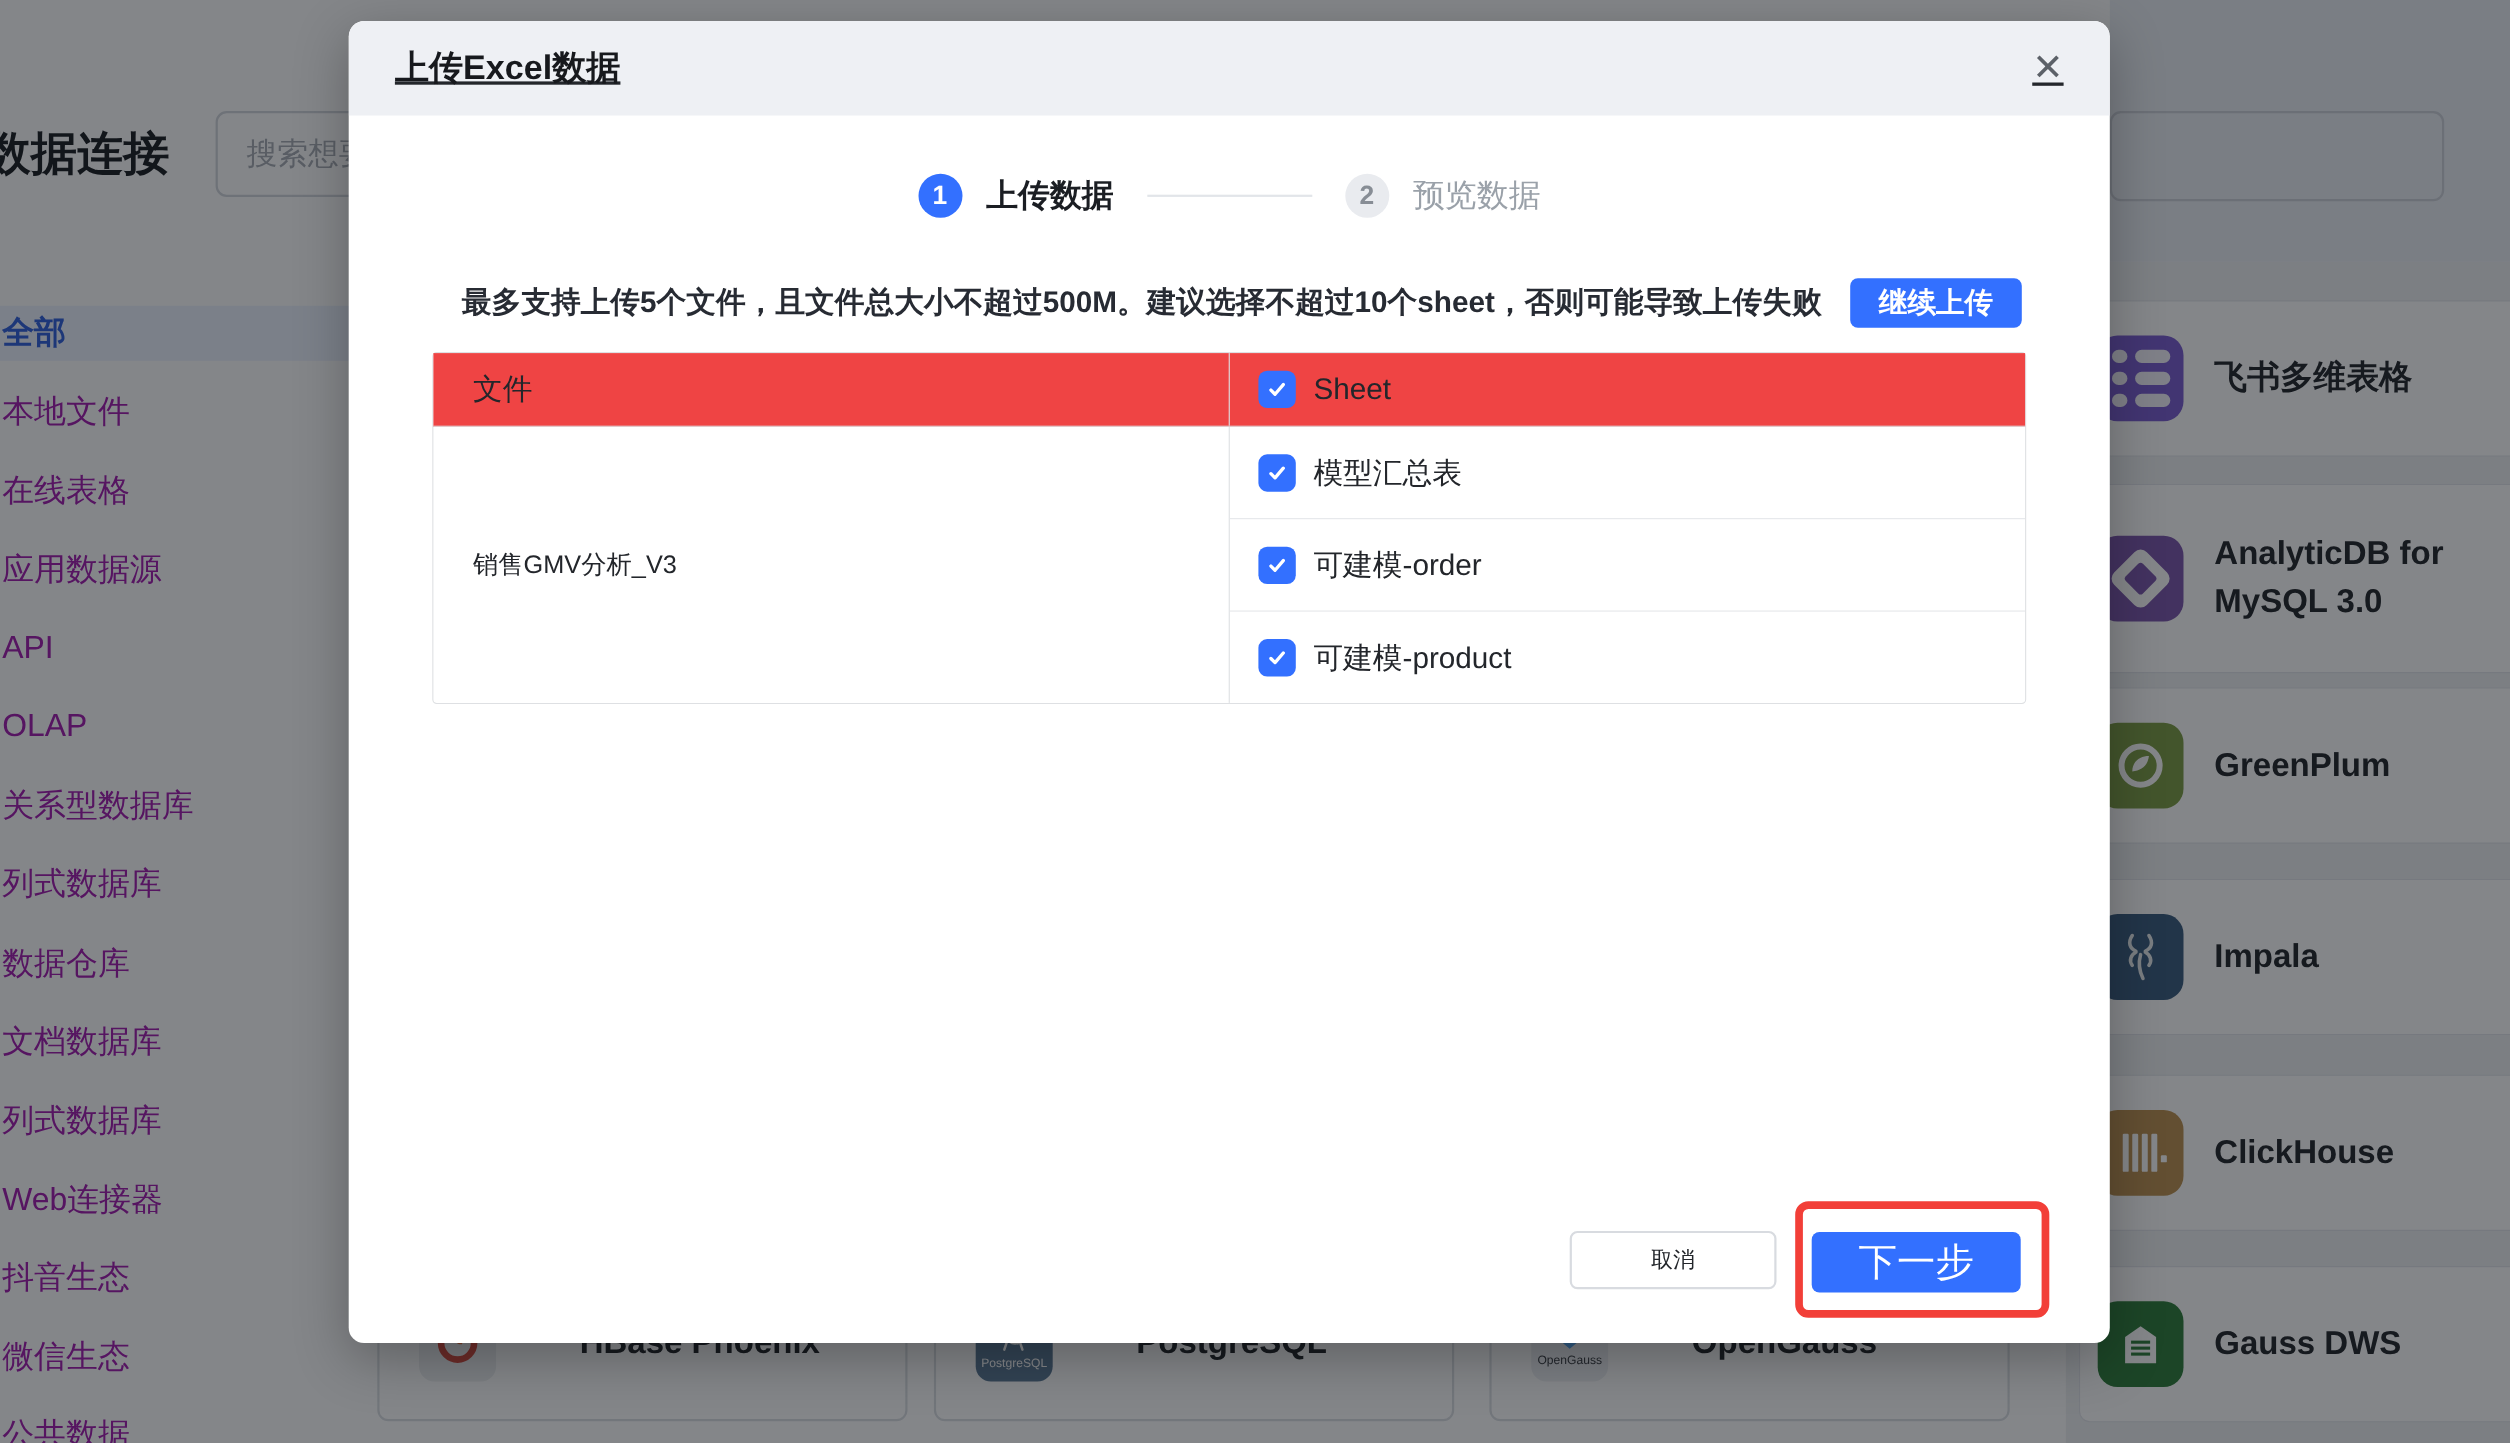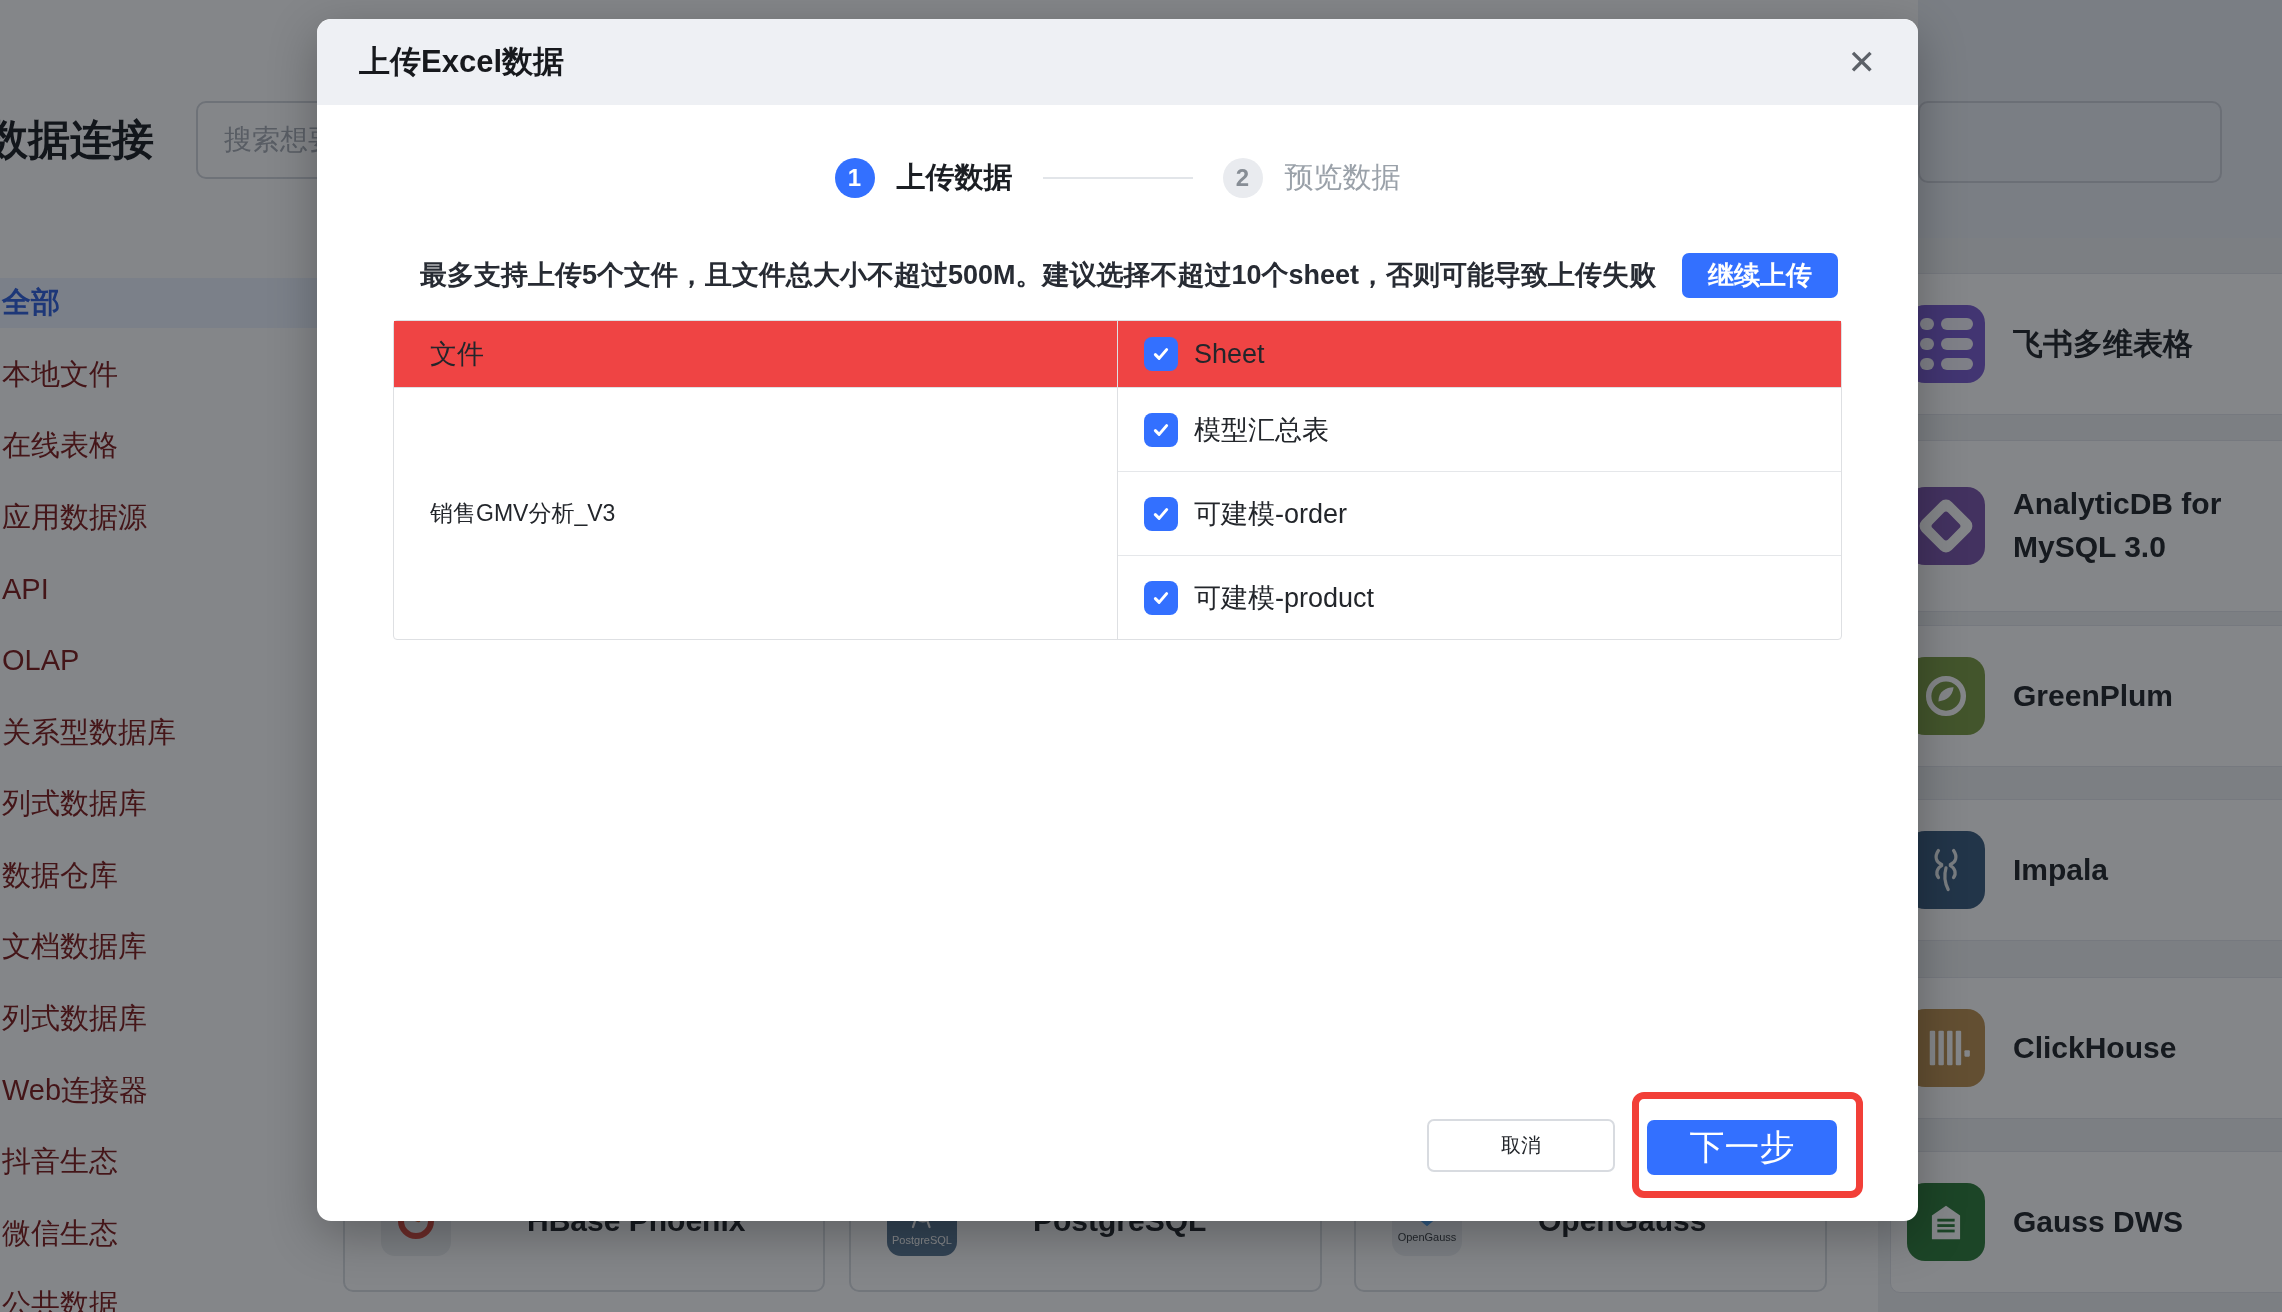--- a/index.html
+++ b/index.html
@@ -7,21 +7,21 @@
   .stage{position:relative;width:2282px;height:1312px;overflow:hidden;background:#ffffff;}
 
   
   .bg-banner{position:absolute;left:1918px;top:0;width:364px;height:238px;background:#eaeef5;}
   .bg-banner-search{position:absolute;left:0px;top:101px;width:300px;height:78px;border:2px solid #ccd0d8;border-radius:10px;}
   .bg-title{position:absolute;left:-14px;top:112px;font-size:42px;font-weight:700;color:#1b1e23;}
   .bg-search{position:absolute;left:196px;top:101px;width:470px;height:78px;background:#fff;border:2px solid #d3d6dc;border-radius:10px;display:flex;align-items:center;padding-left:26px;box-sizing:border-box;}
   .bg-search-ph{font-size:28px;color:#a8adb5;}
 
   .sidebar{position:absolute;left:2px;top:278px;width:316px;}
-  .side-item{height:50px;margin-bottom:21.6px;display:flex;align-items:center;font-size:29px;color:#7f1d1d;}
+  .side-item{height:50px;margin-bottom:21.6px;display:flex;align-items:center;font-size:29px;color:#a21caf;}
   .side-item.active{position:relative;left:-22px;width:322px;padding-left:22px;background:#edf2fe;border-radius:8px;color:#3060dd;font-weight:600;}
 
   .right-bg{position:absolute;left:1878px;top:238px;width:404px;height:1074px;background:#eef0f3;}
   .rcard{position:absolute;left:1890px;width:560px;background:#fff;border:1px solid #e3e5ea;border-radius:10px;display:flex;align-items:center;padding-left:16px;box-sizing:border-box;}
   .ric{width:78px;height:78px;border-radius:18px;flex:0 0 auto;display:flex;align-items:center;justify-content:center;margin-right:28px;}
   .rlabel{font-size:30px;font-weight:600;color:#23262b;width:300px;line-height:1.42;}
 
   .bcard{position:absolute;top:1150px;height:142px;background:#fff;border:2px solid #dbdee3;border-radius:10px;display:flex;align-items:center;padding-left:36px;box-sizing:border-box;}
   .bic{width:70px;height:70px;border-radius:14px;flex:0 0 auto;margin-right:76px;display:flex;flex-direction:column;align-items:center;justify-content:center;}
   .blabel{font-size:30px;font-weight:600;color:#23262b;white-space:nowrap;}
@@ -31,21 +31,21 @@
   .fs-rows{display:flex;flex-direction:column;gap:8px;}
   .fs-row{display:flex;gap:7px;}
   .fs-dot{width:14px;height:12px;border-radius:6px;background:rgba(255,255,255,.92);}
   .fs-bar{width:32px;height:12px;border-radius:6px;background:rgba(255,255,255,.92);}
   
   .adb-outer{width:42px;height:42px;background:#fff;border-radius:8px;transform:rotate(45deg);display:flex;align-items:center;justify-content:center;}
   .adb-inner{width:22px;height:22px;background:#7d56ad;border-radius:3px;}
   
   .overlay{position:absolute;inset:0;background:rgba(10,13,20,0.5);z-index:5;}
   .modal{position:absolute;left:317px;top:19px;width:1601px;height:1202px;background:#fff;border-radius:14px;z-index:10;box-shadow:0 14px 48px rgba(0,0,0,.28);overflow:hidden;}
-  .m-head{height:86px;background:#eef0f4;display:flex;align-items:center;padding:0 42px;box-sizing:border-box;border-radius:14px 14px 0 0;}
+  .m-head{height:86px;background:#eef0f4;display:flex;align-items:center;padding:0 42px;box-sizing:border-box;border-radius:14px 14px 0 0;text-decoration:underline;}
   .m-title{font-size:31px;font-weight:700;color:#17191d;}
   .m-close{margin-left:auto;font-size:34px;color:#5c6168;cursor:pointer;line-height:1;}
   .m-steps{position:absolute;left:0;right:0;top:137px;height:44px;display:flex;align-items:center;justify-content:center;}
   .step-circle{width:40px;height:40px;border-radius:50%;display:flex;align-items:center;justify-content:center;font-size:24px;font-weight:700;}
   .step-circle.on{background:#3370ff;color:#fff;}
   .step-circle.off{background:#e9ebef;color:#878d95;}
   .step-label{font-size:29px;margin-left:22px;}
   .step-label.on{color:#1b1e23;font-weight:600;}
   .step-label.off{color:#9aa1a9;}
   .step-line{width:150px;height:2px;background:#e2e5e9;margin:0 30px;}

